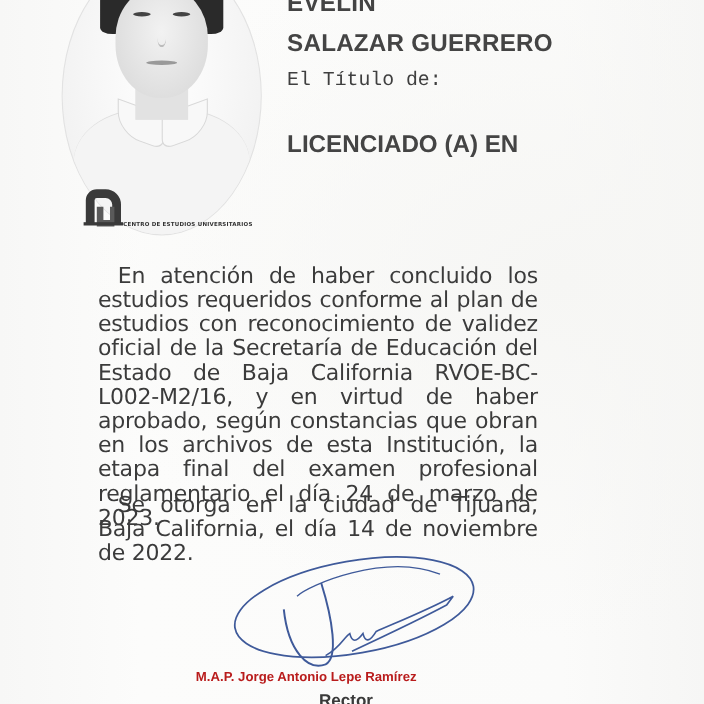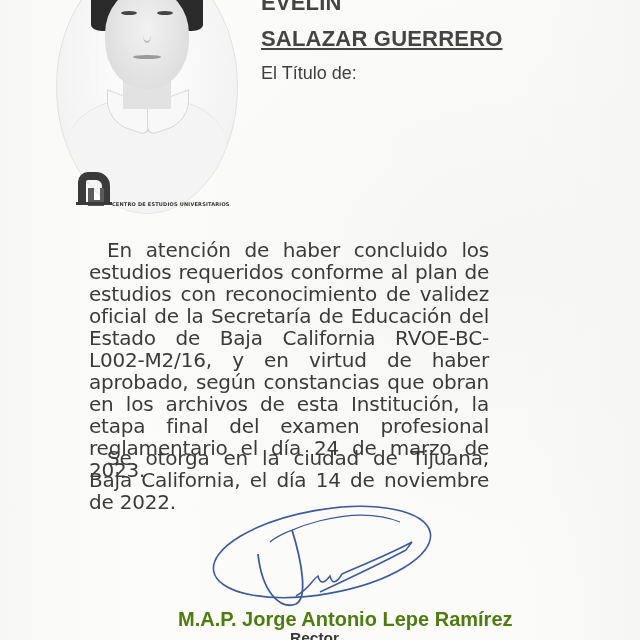--- a/index.html
+++ b/index.html
@@ -62,24 +62,24 @@
     letter-spacing: 0.2px; color: #333; white-space: nowrap;
   }
 
   
   .name-1, .name-2 {
     position: absolute; left: 261px;
     font-family: "Liberation Sans", sans-serif; font-weight: bold;
     font-size: 22px; color: #444; letter-spacing: 0.2px;
   }
   .name-1 { top: -10px; }
-  .name-2 { top: 26px; text-decoration: underline; }
+  .name-2 { top: 26px; }
   .title-label {
     position: absolute; left: 261px; top: 63px;
-    font-family: Liberation Sans, sans-serif; font-size: 18px; color: #3f3f3f;
+    font-family: Liberation Mono, monospace; font-size: 18px; color: #3f3f3f;
   }
   .degree {
     position: absolute; left: 261px; top: 114px;
     font-family: "Liberation Sans", sans-serif; font-weight: bold;
     font-size: 22px; color: #444; line-height: 33px;
   }
 
   
   .para {
     position: absolute; left: 89px; width: 400px;
@@ -88,21 +88,21 @@
   }
   .para .indent { display: inline-block; width: 18px; }
   .para-1 { top: 239px; }
   .para-2 { top: 447px; }
 
   
   .signature { position: absolute; left: 200px; top: 492px; width: 250px; height: 130px; }
   .signatory {
     position: absolute; left: 178px; top: 608px;
     font-family: "Liberation Sans", sans-serif; font-weight: bold;
-    font-size: 20px; color: #4d7c0f; white-space: nowrap;
+    font-size: 12px; color: #b91c1c; white-space: nowrap;
   }
   .signatory-role {
     position: absolute; left: 290px; top: 629px;
     font-family: "Liberation Sans", sans-serif; font-weight: bold;
     font-size: 15.5px; color: #3a3a3a;
   }
 </style>
 </head>
 <body>
 
@@ -128,20 +128,21 @@
     <path d="M14 38 V20 H20 V32 H26 V20 H30 V38 Z" fill="#5a5a5a"></path>
     <rect x="2" y="34" width="36" height="3" fill="#3a3a3a"></rect>
   </svg>
   <span class="logo-sub">CENTRO DE ESTUDIOS UNIVERSITARIOS</span>
 </div>
 
 <div class="name-1">EVELIN</div>
 <div class="name-2">SALAZAR GUERRERO</div>
 <div class="title-label">El Título de:</div>
 <div class="degree">
+  <div>LICENCIADO (A) EN</div>
 </div>
 
 <div class="para para-1">
   <span class="indent"></span><span>En atención de haber concluido los estudios requeridos conforme al plan de estudios con reconocimiento de validez oficial de la Secretaría de Educación del Estado de Baja California RVOE-BC-L002-M2/16, y en virtud de haber aprobado, según constancias que obran en los archivos de esta Institución, la etapa final del examen profesional reglamentario el día 24 de marzo de 2023.</span>
 </div>
 
 <div class="para para-2">
   <span class="indent"></span><span>Se otorga en la ciudad de Tijuana, Baja California, el día 14 de noviembre de 2022.</span>
 </div>
 

